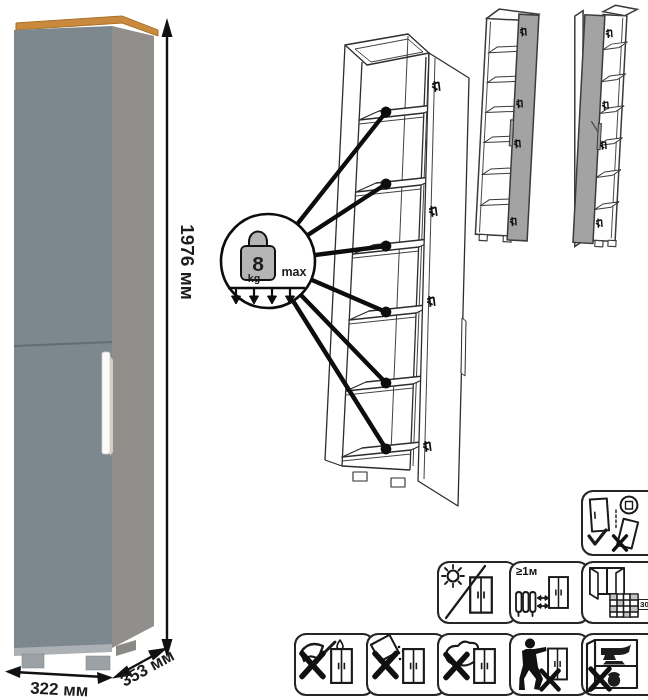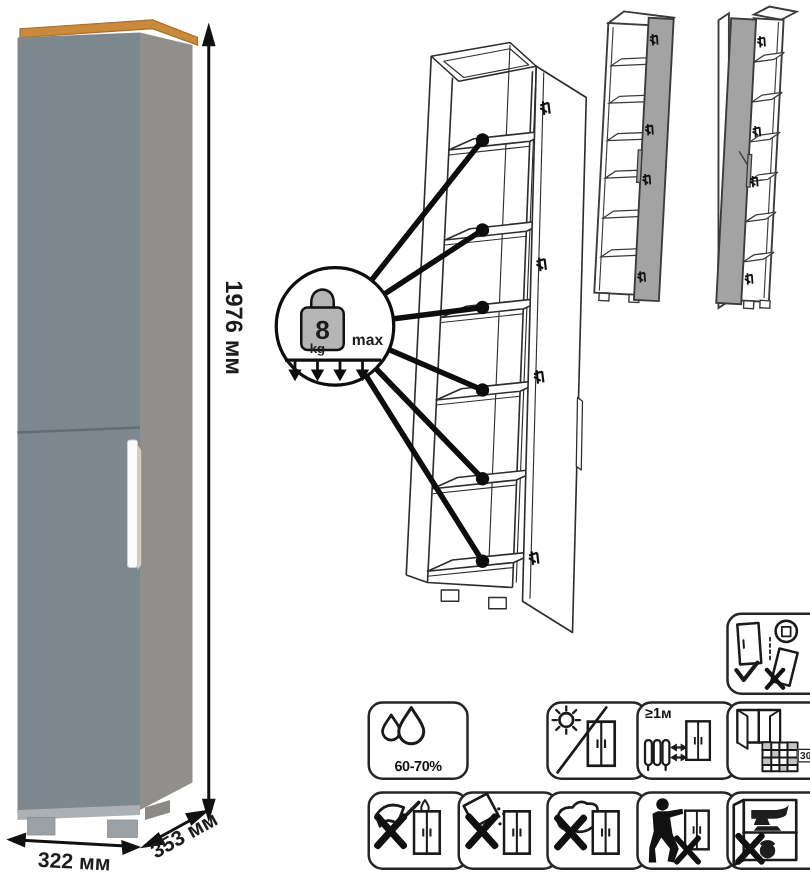--- a/index.html
+++ b/index.html
@@ -224,27 +224,20 @@
       <circle cx="46" cy="13" r="8.5" class="s" stroke-width="2"></circle>
       <rect x="42.5" y="9.5" width="7" height="7.5" class="s" stroke-width="1.4"></rect>
       <line x1="33" y1="18" x2="33" y2="38" class="s" stroke-width="1.4" stroke-dasharray="2.5,2.5"></line>
       <g transform="rotate(14 44 42)">
         <rect x="37" y="28" width="15" height="27" class="f" stroke-width="2"></rect>
       </g>
       <use href="#sym-x" x="28" y="42" width="18" height="18"></use>
     </svg>
   </div>
 
-  <div class="cell" style="left:294px;top:561px;">
-    <svg width="58" height="58" viewBox="0 0 58 58">
-      <path d="M17,9 C14,14 10,18 10,22 a7,7 0 0 0 14,0 C24,18 20,14 17,9 Z" class="f" stroke-width="2.2"></path>
-      <path d="M33,3 C29,10 23,16 23,22 a10,10 0 0 0 20,0 C43,16 37,10 33,3 Z" class="f" stroke-width="2.4"></path>
-    </svg>
-    <div class="ilabel">60-70%</div>
-  </div>
 
 
   <div class="cell" style="left:437px;top:561px;">
     <svg width="58" height="58" viewBox="0 0 58 58">
       <circle cx="14" cy="13" r="5.5" class="s" stroke-width="2.2"></circle>
       <g class="s" stroke-width="1.8">
         <line x1="14" y1="2" x2="14" y2="5.5"></line>
           <line x1="14" y1="20.5" x2="14" y2="24"></line>
         <line x1="3" y1="13" x2="6.5" y2="13"></line>
           <line x1="21.5" y1="13" x2="25" y2="13"></line>

